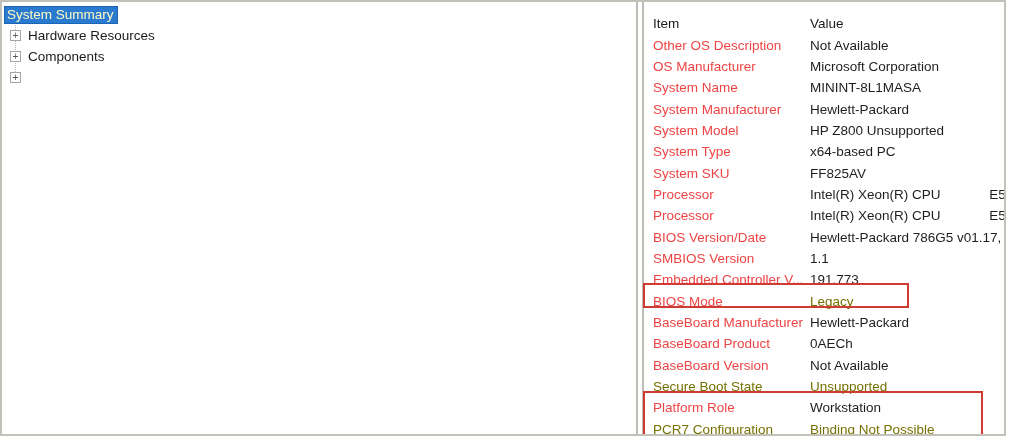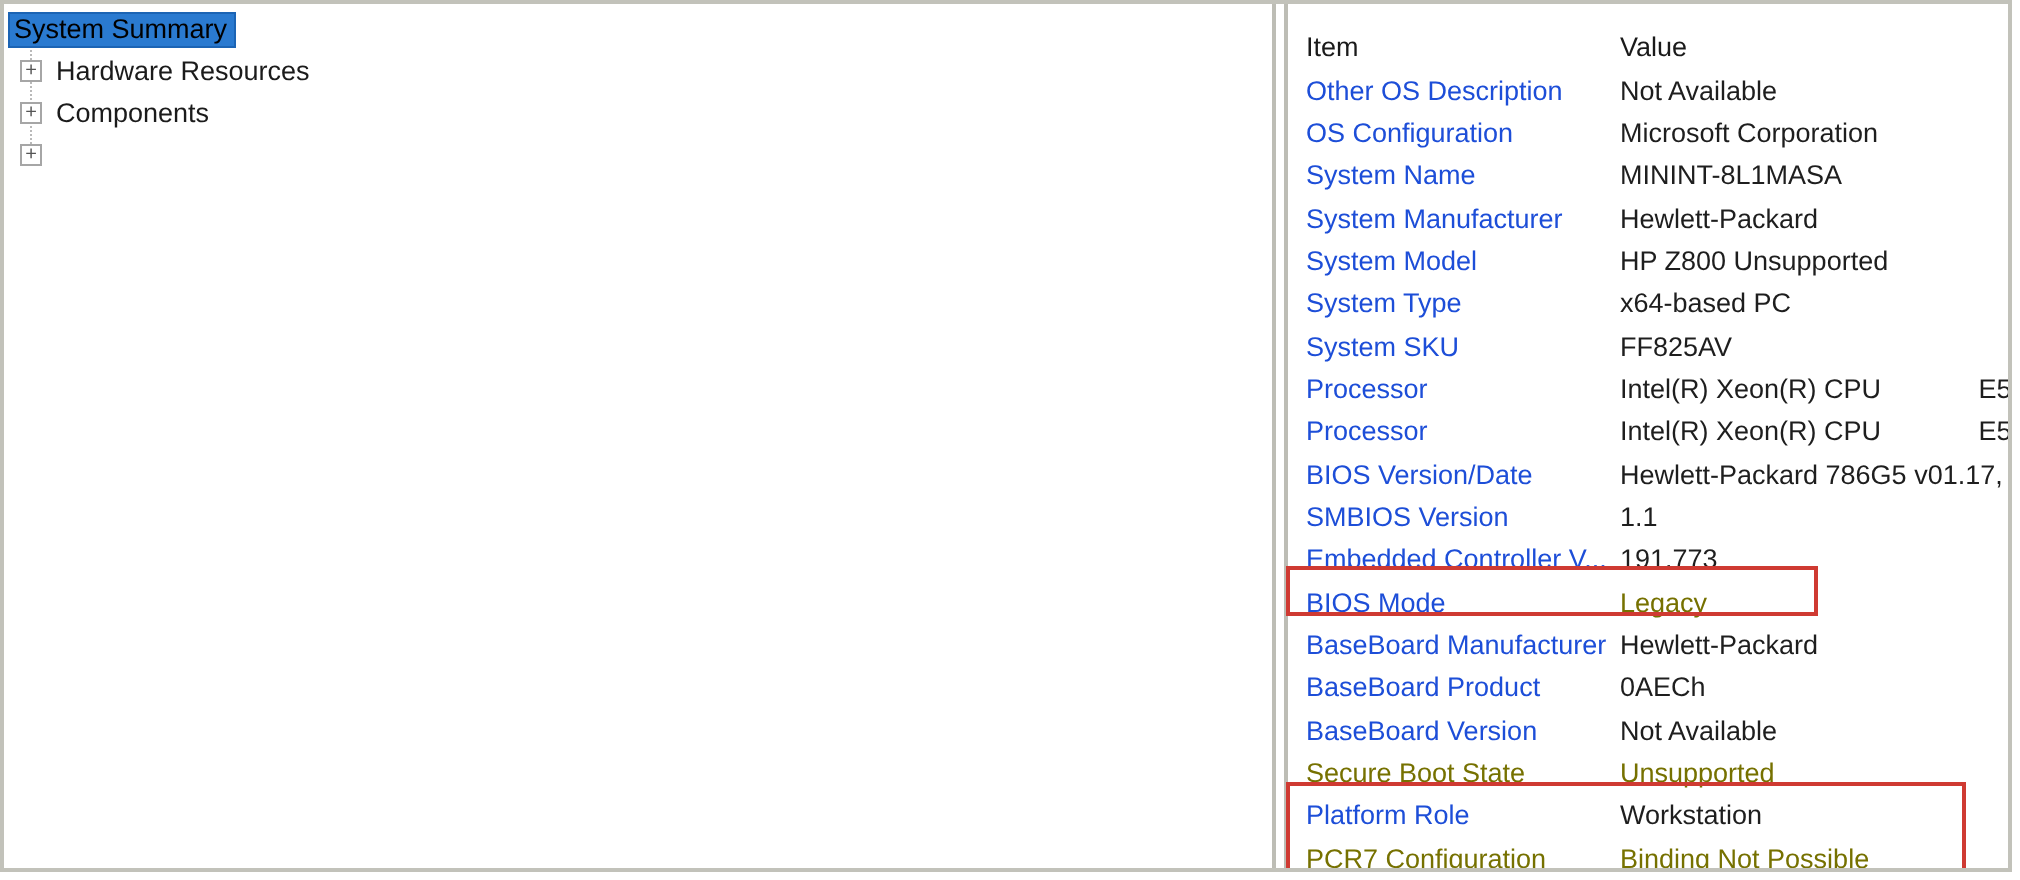--- a/index.html
+++ b/index.html
@@ -48,21 +48,21 @@
     font-size: 10px; line-height: 9px;
     text-align: center;
     flex: 0 0 auto;
     position: relative; z-index: 1;
   }
   .tree-item.root { padding-left: 2px; }
   .tree-label { padding: 1px 3px 2px 3px; }
   .tree-item.selected .tree-label {
     background: #2a7ad0;
     border: 1px solid #1c64b4;
-    color: #000000;
+    color: #fef9c3;
     padding: 0 3px 1px 2px;
   }
   
   .splitter {
     flex: 0 0 auto;
     width: 8px; height: 100%;
     background: #ffffff;
     border-left: 2px solid #bdbdb5;
     border-right: 2px solid #bdbdb5;
     cursor: col-resize;
@@ -77,21 +77,21 @@
     position: relative;
   }
   .detail-row, .header-row {
     display: flex;
     height: 21.35px;
     align-items: center;
     white-space: nowrap;
   }
   .cell-item {
     width: 157px; flex: 0 0 auto;
-    font-size: 13.5px; color: #1d4ed8;
+    font-size: 13.5px; color: #ef4444;
     overflow: hidden; white-space: nowrap;
   }
   .cell-value {
     flex: 1 1 auto;
     font-size: 13.5px; color: #1e1e1e;
     overflow: hidden; white-space: pre;
   }
   .header-row .cell-item, .header-row .cell-value {
     color: #1a1a1a;
   }
@@ -142,21 +142,21 @@
       <div class="cell-item">Item</div>
       <div class="cell-value">Value</div>
     </div>
     <div id="rows-container">
   <div class="detail-row">
     <div class="cell-item">Other OS Description</div>
     <div class="cell-value">Not Available</div>
   </div>
 
   <div class="detail-row">
-    <div class="cell-item">OS Configuration</div>
+    <div class="cell-item">OS Manufacturer</div>
     <div class="cell-value">Microsoft Corporation</div>
   </div>
 
   <div class="detail-row">
     <div class="cell-item">System Name</div>
     <div class="cell-value">MININT-8L1MASA</div>
   </div>
 
   <div class="detail-row">
     <div class="cell-item">System Manufacturer</div>

